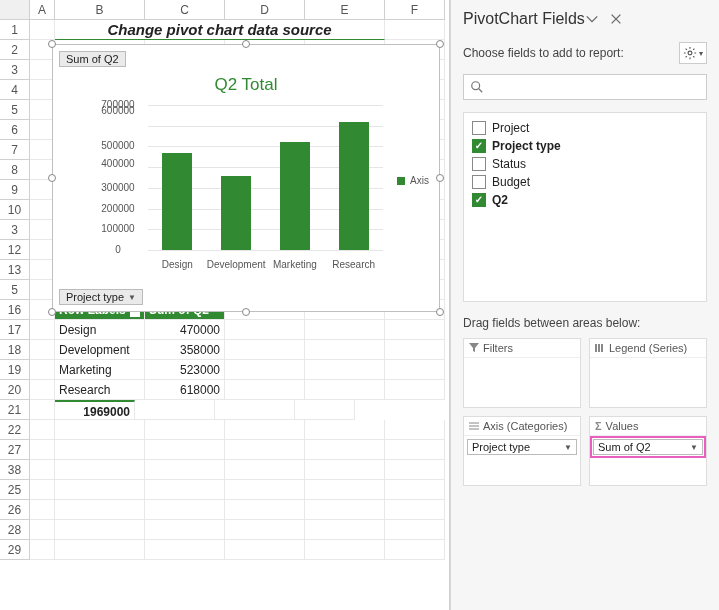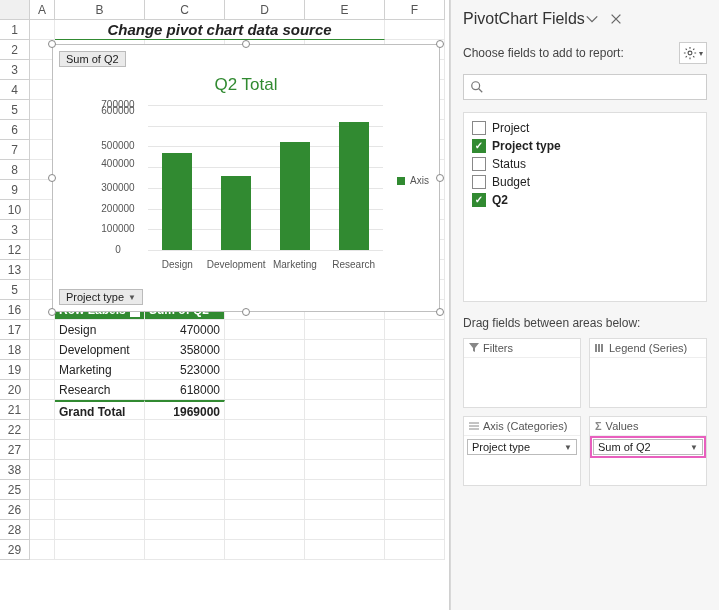--- a/index.html
+++ b/index.html
@@ -251,21 +251,20 @@
           <div class="cell col-A" style="width: 25px;"></div>
           <div class="cell col-B" style="width: 90px;">Research</div>
           <div class="cell col-C num" style="width: 80px;">618000</div>
           <div class="cell col-D" style="width: 80px;"></div>
           <div class="cell col-E" style="width: 80px;"></div>
           <div class="cell col-F" style="width: 60px;"></div>
         </div>
         <div class="row">
           <div class="row-h">21</div>
           <div class="cell col-A" style="width: 25px;"></div>
-          <div class="cell col-B gt gt-line" style="width: 90px;">Grand Total</div>
           <div class="cell col-C num gt gt-line" style="width: 80px;">1969000</div>
           <div class="cell col-D" style="width: 80px;"></div>
           <div class="cell col-E" style="width: 80px;"></div>
           <div class="cell col-F" style="width: 60px;"></div>
         </div>
         <div class="row">
           <div class="row-h">22</div>
           <div class="cell col-A" style="width: 25px;"></div>
           <div class="cell col-B" style="width: 90px;"></div>
           <div class="cell col-C" style="width: 80px;"></div>

